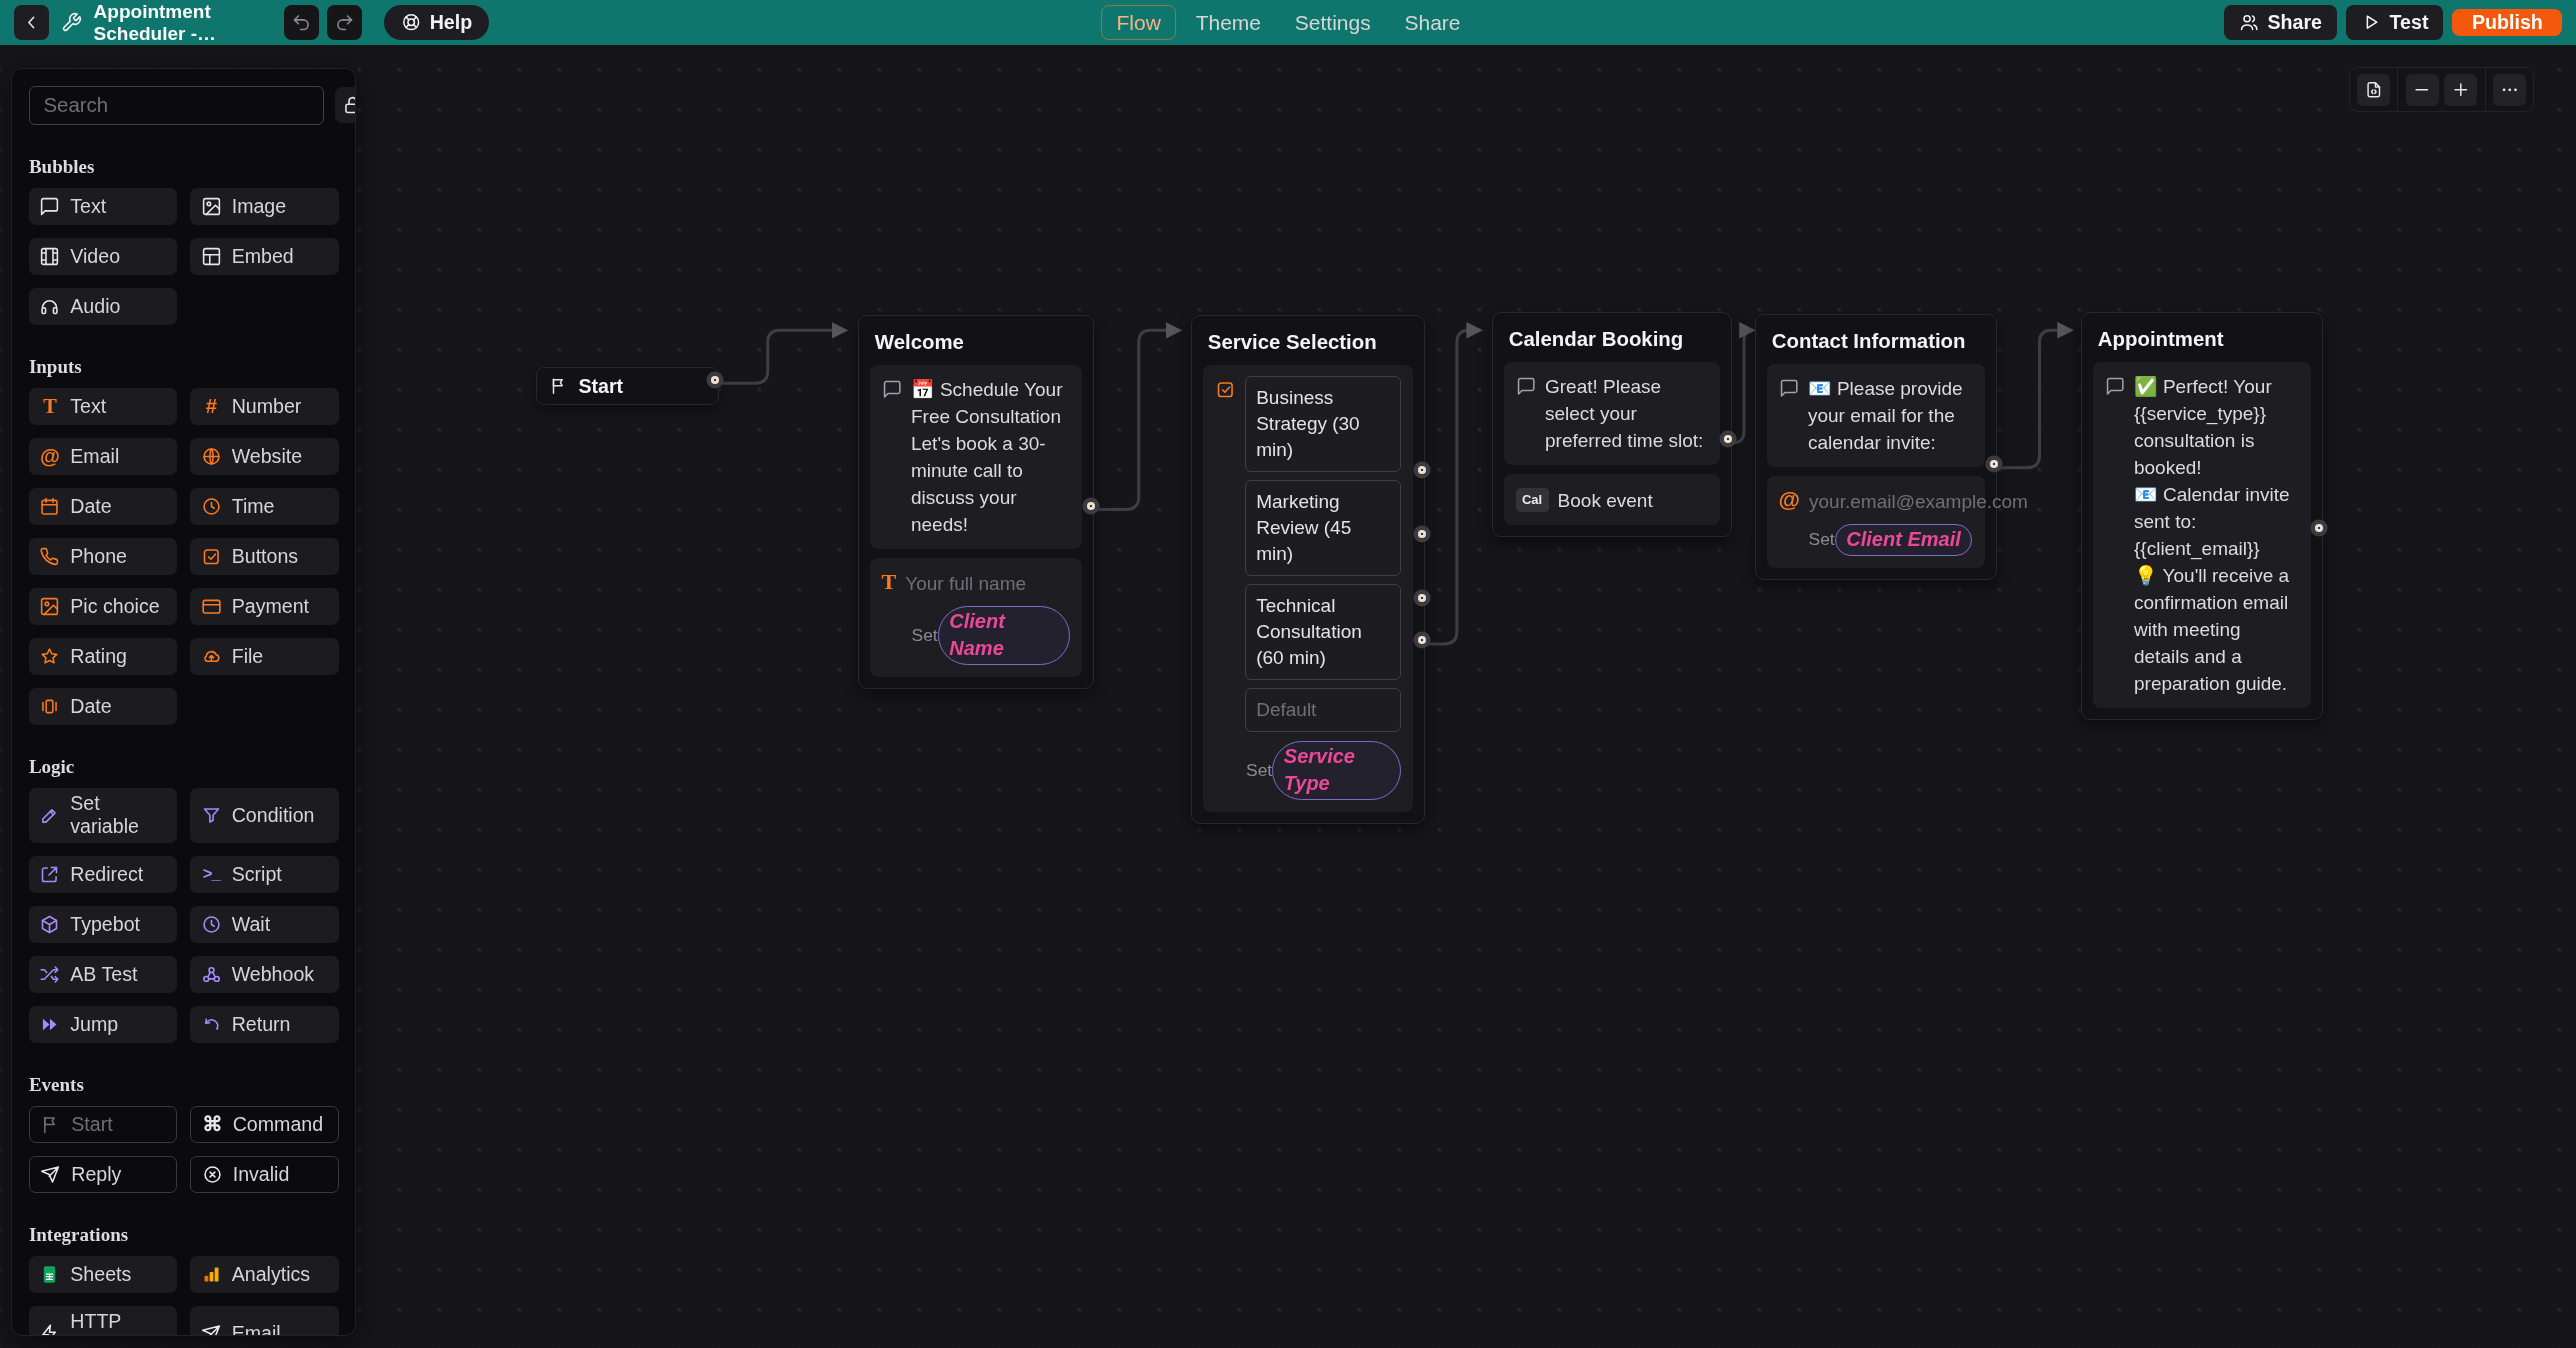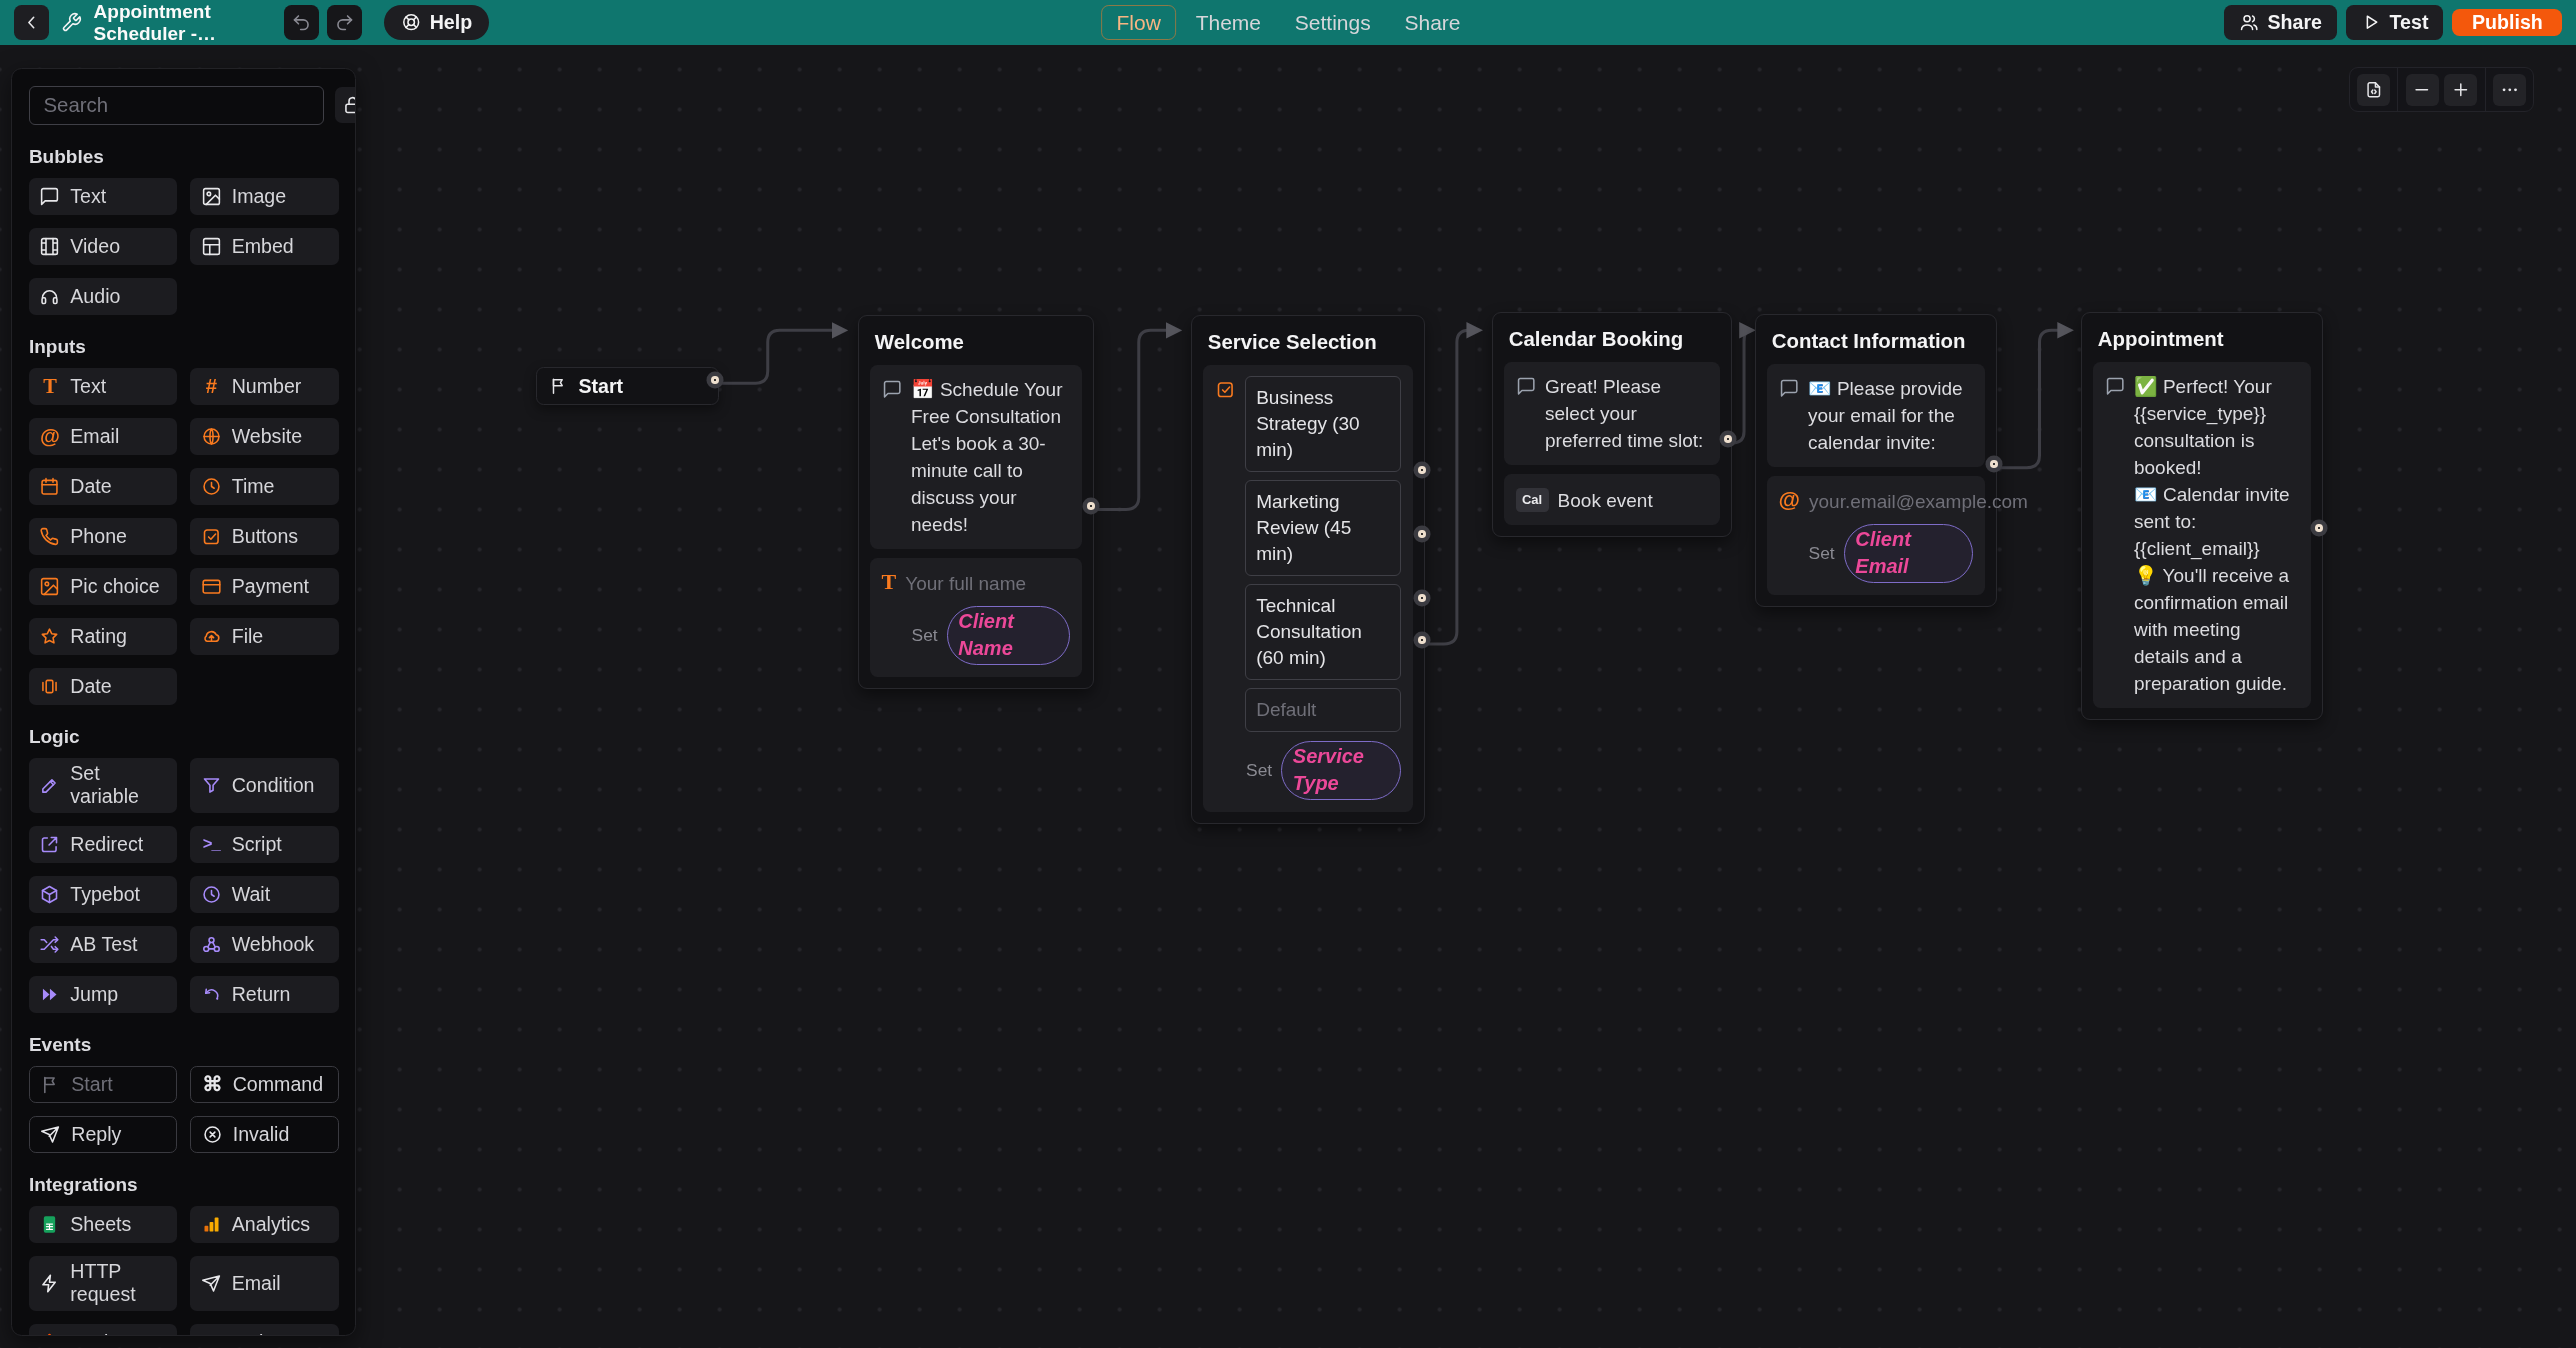--- a/index.html
+++ b/index.html
@@ -40,21 +40,21 @@
   
   .sidebar { position:absolute; left:11.3px; top:68px; width:345px; height:1268px; background:#0b0b0d;
     border:0.8px solid #222226; border-radius:10.6px; padding:16.6px; overflow:hidden; z-index:10;
     box-shadow:0 7.6px 23px rgba(0,0,0,.5); }
   .searchrow { display:flex; align-items:center; gap:10.6px; }
   .search { flex:1; height:39px; background:transparent; border:0.8px solid #3f3f46; border-radius:6px;
     padding:0 13.6px; font-size:20.4px; color:#e4e4e7; font-family:"Liberation Sans",sans-serif; outline:none; }
   .search::placeholder { color:#6f6f78; }
   .lockbtn { width:36px; height:36px; border-radius:6.8px; background:#1c1c20; display:flex;
     align-items:center; justify-content:center; color:#e7e7ea; flex:none; }
-  .sect { margin-top:21px; font-size:19px; font-weight:700; color:#dcdce0; height:23px; }
+  .sect { margin-top:31px; font-size:19px; font-weight:700; color:#dcdce0; height:23px;font-family:Liberation Serif, serif; }
   .grid { display:grid; grid-template-columns:1fr 1fr; gap:13px; margin-top:9px; }
   .blk { display:flex; align-items:center; gap:9.8px; background:#1c1c20; border-radius:6.8px;
     padding:4.5px 10.6px; min-height:37px; font-size:19.6px; color:#d6d6da; cursor:grab; }
   .blk.outline { background:transparent; border:0.8px solid #3a3a40; }
   .blk.dis { color:#6f6f78; }
   .blk.dis .ic { color:#6f6f78 !important; }
   .ic { width:21px; height:21px; flex:none; display:flex; align-items:center; justify-content:center; }
   .ic svg { width:21px; height:21px; display:block; }
   .ic.white { color:#e7e7ea; } .ic.orange { color:#f97a1f; } .ic.purple { color:#a78bfa; }
   .txtic { font-weight:700; font-size:20.4px; line-height:1; }
@@ -74,21 +74,21 @@
   .node-title { font-size:20.4px; font-weight:700; color:#f4f4f5; margin:4.5px 3px 10.6px 4.5px; }
   .block { background:#1e1e22; border-radius:7.6px; padding:11.3px; display:flex; gap:9px;
     margin-top:9px; font-size:19px; color:#dcdce0; line-height:27px; align-items:flex-start; }
   .block:first-of-type { margin-top:0; }
   .chat { color:#9ca3af; flex:none; margin-top:3px; }
   .chat svg { width:20.4px; height:20.4px; display:block; }
   .msg { white-space:pre-line; }
   .col { flex-direction:column; gap:0; }
   .inrow { display:flex; gap:9px; align-items:flex-start; }
   .ph { color:#6f6f78; }
-  .setrow { margin:9px 0 1.5px 30px; display:flex; align-items:center; gap:9px;
+  .setrow { margin:9px 0 1.5px 30px; display:flex; align-items:center; gap:0;
     font-size:17.4px; color:#8a8a92; }
   .varbadge { border:1.5px solid #7e6cc8; color:#ec4899; border-radius:755px; padding:1.5px 10.6px;
     font-size:20px; font-style:italic; font-weight:700; background:rgba(139,92,246,.06); }
   .t-serif { font-family:"Liberation Serif", serif; font-weight:700; font-size:22px;
     color:#f97a1f; line-height:24px; flex:none; }
   .at-ic { font-weight:700; font-size:22px; color:#f97a1f; line-height:24px; flex:none; }
   .opts { flex:1; }
   .opt { border:0.8px solid #3f3f46; background:#1d1d21; border-radius:6px; padding:7.6px 10.6px;
     margin-top:7.6px; color:#e4e4e7; font-size:19px; line-height:26.4px; }
   .opt:first-child { margin-top:0; }

